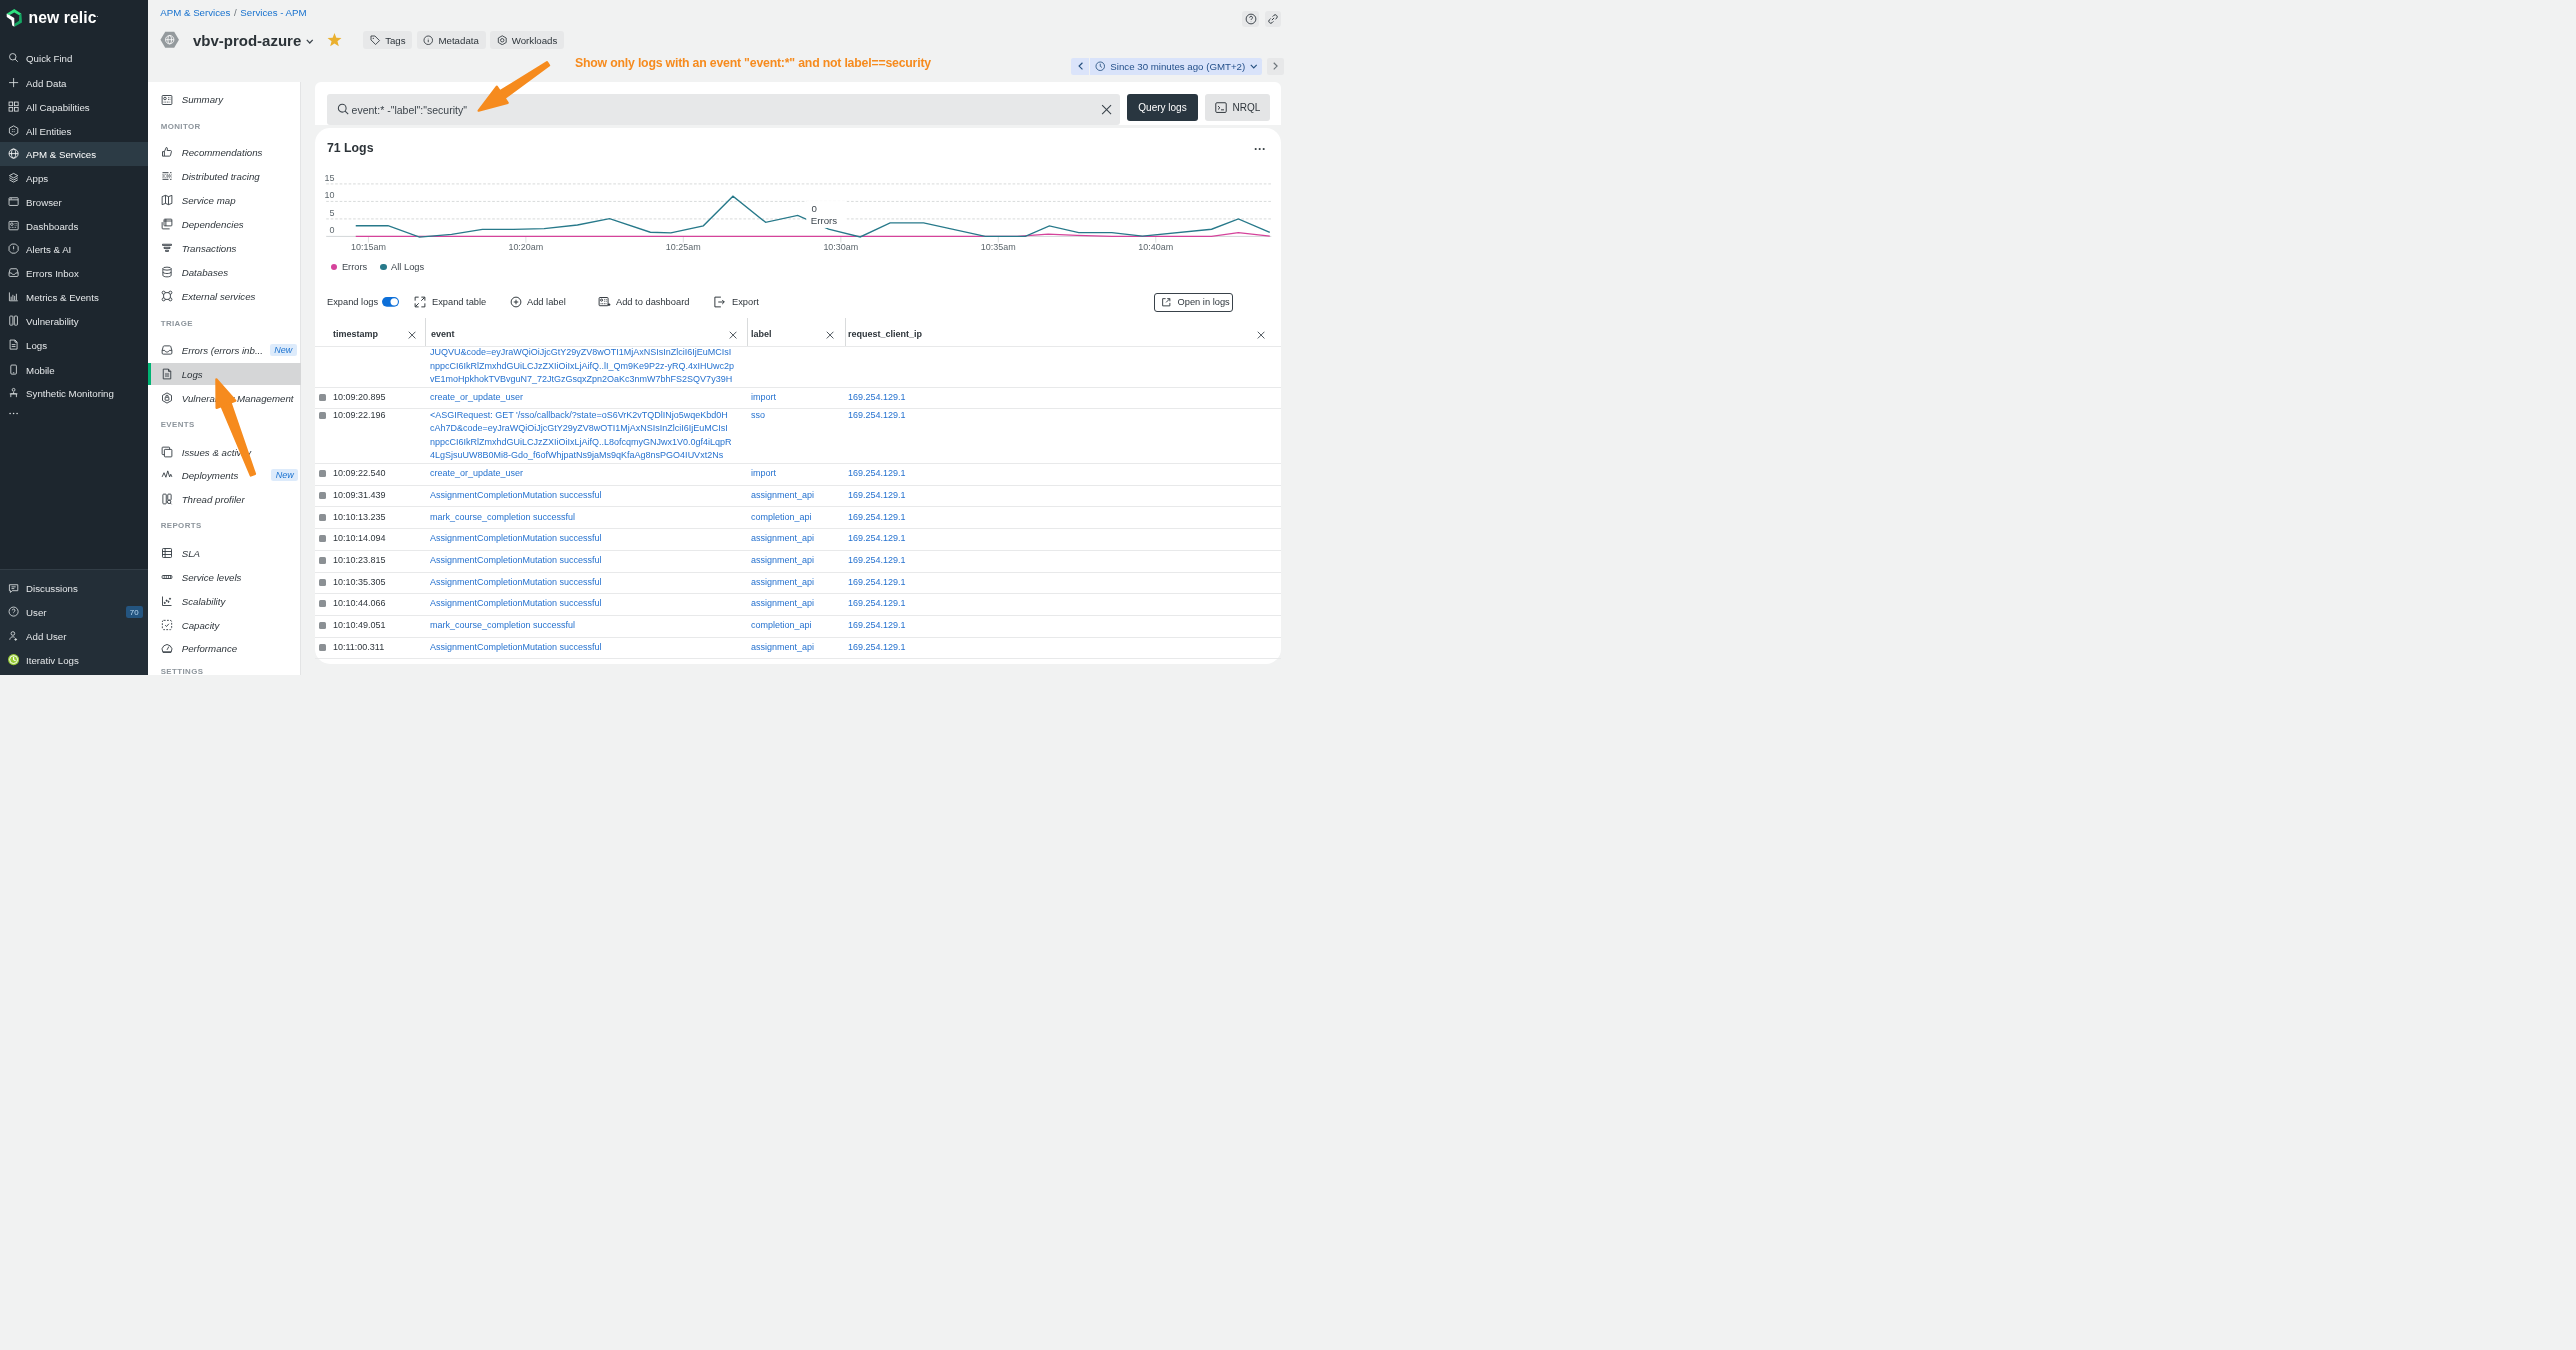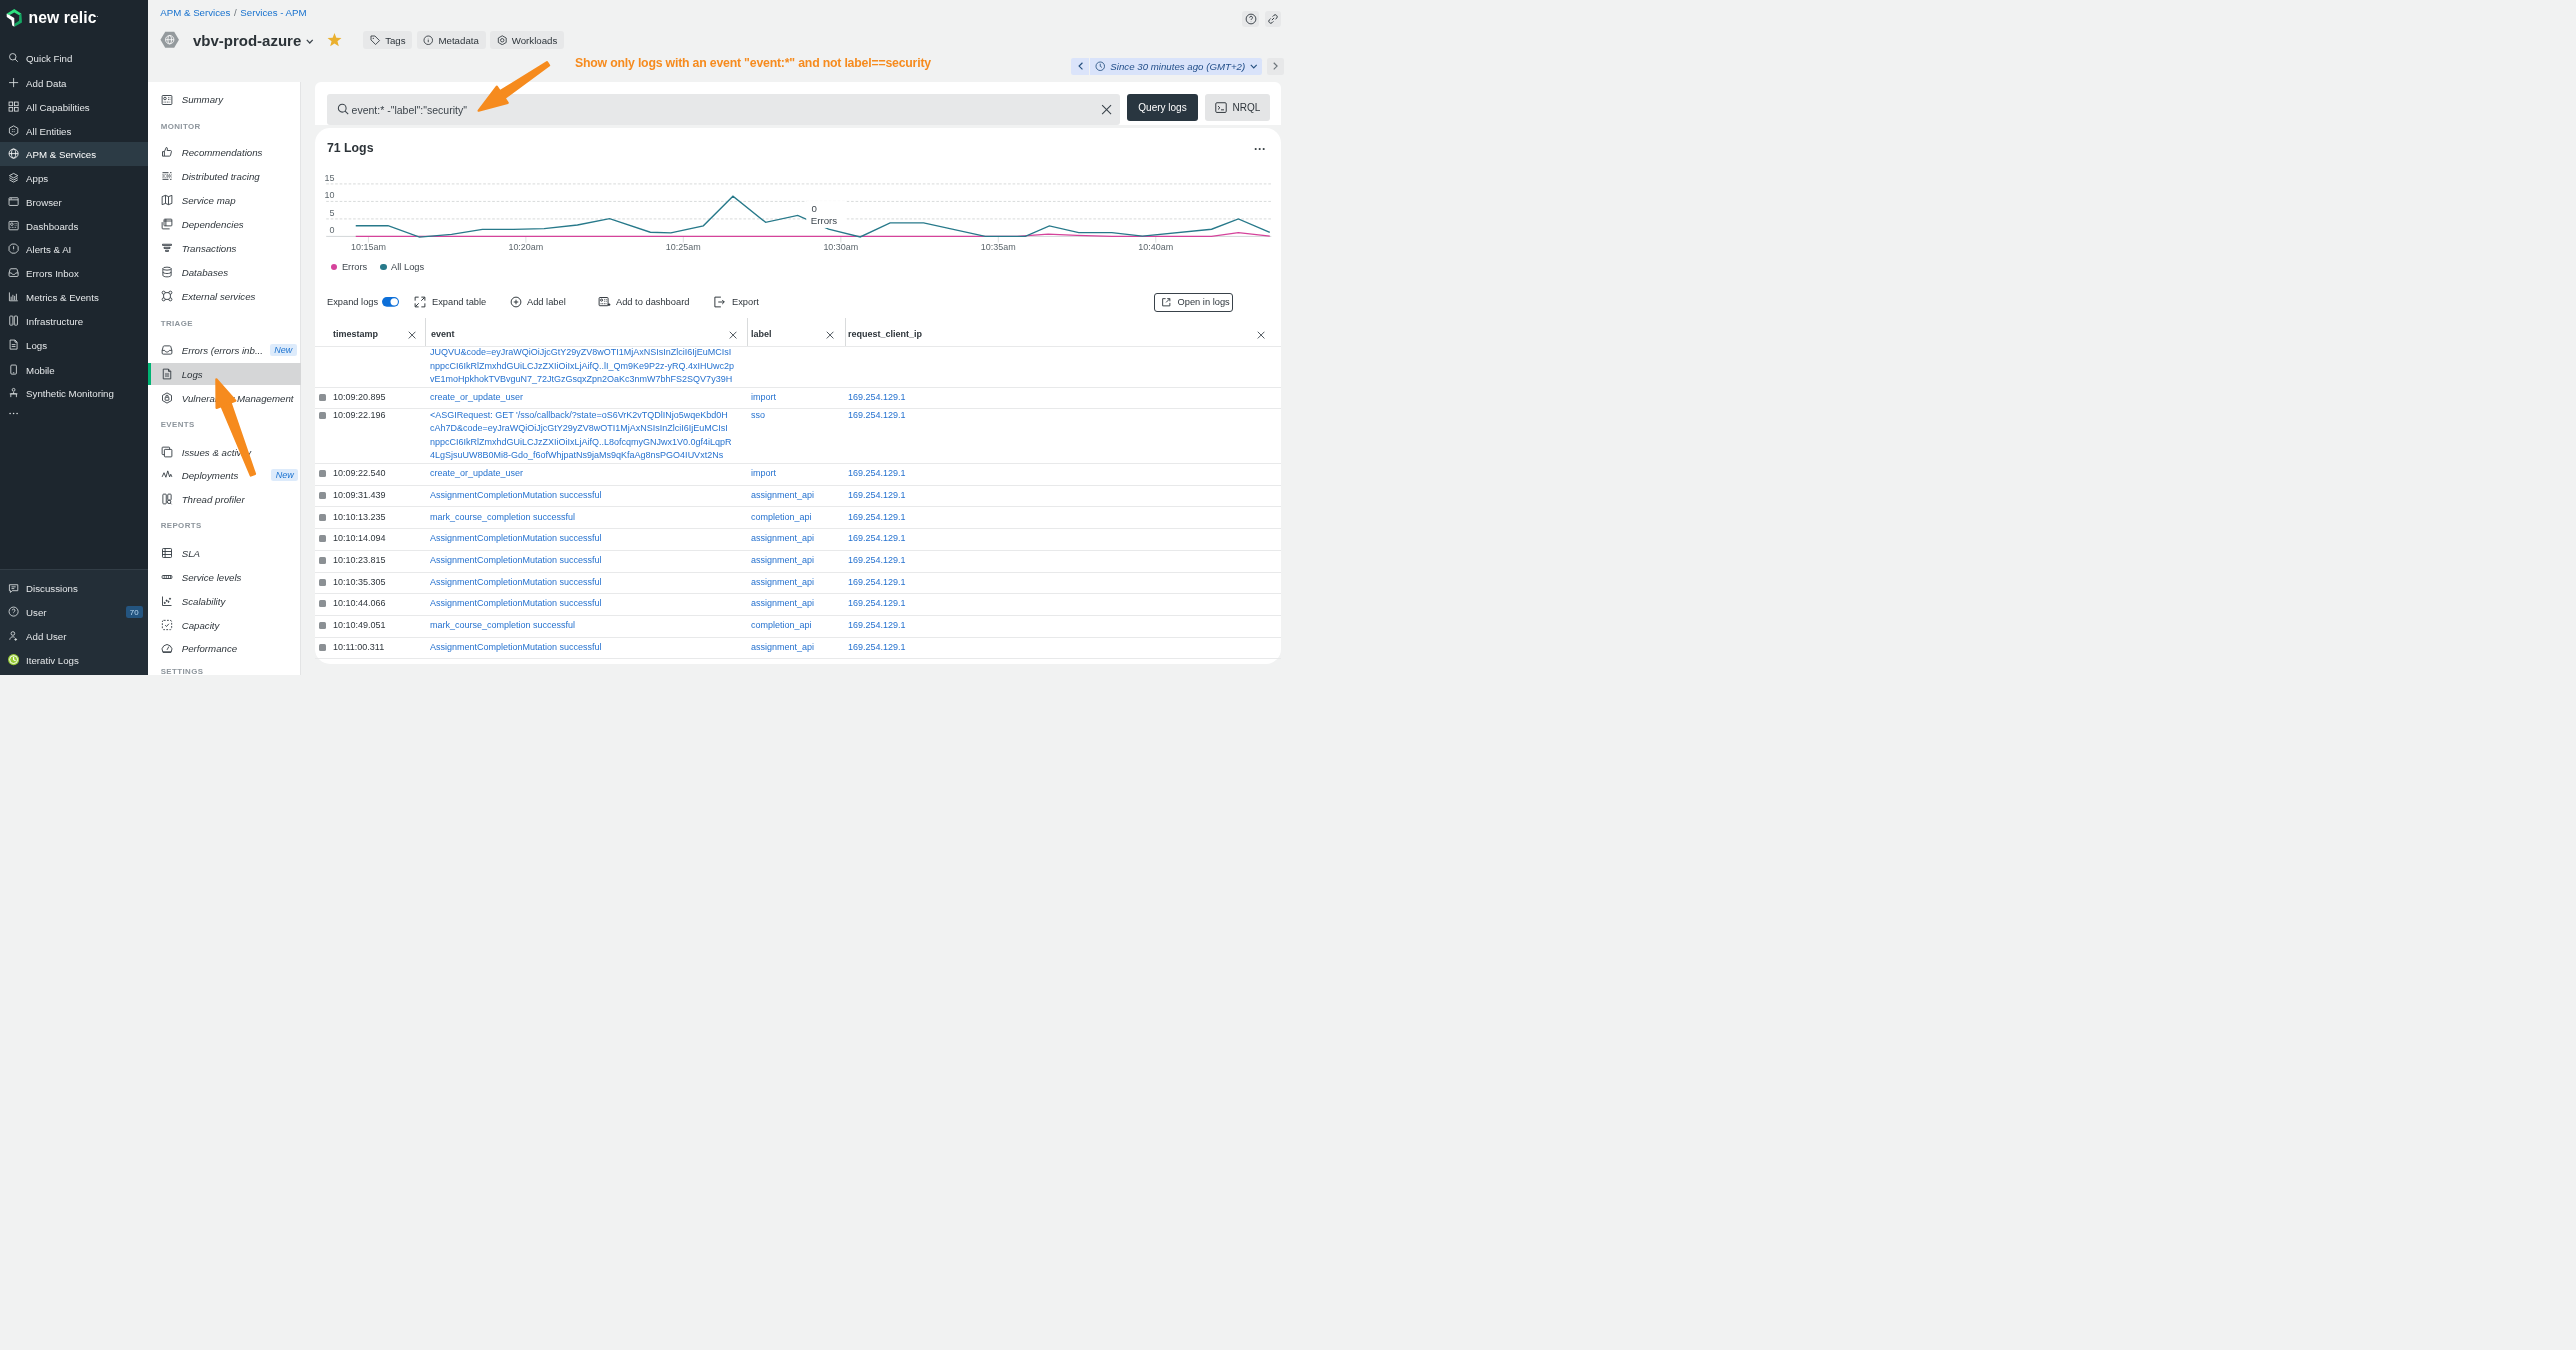--- a/index.html
+++ b/index.html
@@ -25,21 +25,21 @@
 #title-row { position:absolute; left:12px; top:25px; height:30px; display:flex; align-items:center; }
 #title { font-size:15px; font-weight:700; color:#2c3338; margin-left:13.5px; }
 .hbtn { height:18px; background:#e7e8e9; border-radius:3px; display:inline-flex; align-items:center; font-size:9.7px; color:#2e353b; padding:0 6.7px; margin-right:4.5px; }
 .hbtn svg { margin-right:4.5px; }
 #hdr-icons { position:absolute; right:6.7px; top:10.5px; display:flex; gap:6px; }
 .sqbtn { width:16.5px; height:16.5px; background:#e7e8e9; border-radius:3px; display:flex; align-items:center; justify-content:center; }
 #annotation { position:absolute; left:427px; top:56px; font-size:12.3px; letter-spacing:-0.2px; font-weight:700; color:#f68b1e; white-space:nowrap; }
 
 #timepicker { position:absolute; right:4.1px; top:58px; height:17px; display:flex; }
 #tp-left { width:18px; height:17px; background:#dbe4fa; border-radius:2.2px 0 0 2.2px; display:flex; align-items:center; justify-content:center; margin-right:0.7px; }
-#tp-main { height:17px; background:#d9e3fa; border-radius:0 2.2px 2.2px 0; display:flex; align-items:center; font-size:9.7px; color:#24508a; padding:0 4.5px;font-style:italic; }
+#tp-main { height:17px; background:#d9e3fa; border-radius:0 2.2px 2.2px 0; display:flex; align-items:center; font-size:9.7px; color:#24508a; padding:0 4.5px; }
 #tp-right { width:17px; height:17px; background:#e7e8e9; border-radius:2.2px; display:flex; align-items:center; justify-content:center; margin-left:4.5px; }
 
 
 #subnav { position:absolute; left:148px; top:82px; width:153px; height:593px; background:#fff; border-right:0.7px solid #e3e4e5; z-index:4; }
 .sn-item { position:absolute; left:0; width:153px; height:22.4px; display:flex; align-items:center; font-size:9.7px; color:#2e353b; }
 .sn-item svg { margin-left:12.7px; flex:0 0 auto; }
 .sn-item span { margin-left:9px; white-space:nowrap;font-style:italic; }
 .sn-head { position:absolute; left:12.7px; font-size:7.9px; font-weight:700; letter-spacing:0.4px; color:#8d959c; }
 .sn-new { position:absolute; font-size:9px; color:#1c73d0; background:#ddebfb; border-radius:2.2px; padding:0.7px 4.5px 1.5px; }
 .sn-active { position:absolute; left:0; width:153px; height:22.4px; background:#d5d6d7; }
@@ -230,21 +230,21 @@
         <path d="M4.5 13V8M7 13V5.5M9.5 13V7M12 13V4"></path>
       </svg>
       <span>Metrics &amp; Events</span>
     </div>
   <div class="nav-item" style="top:309px">
       <svg width="12.7" height="12.7" viewBox="0 0 16 16" fill="none" stroke="#dfe3e5" stroke-width="1.2">
         <rect x="2.5" y="1.5" width="4.5" height="13" rx="1"></rect>
         <rect x="9" y="1.5" width="4.5" height="13" rx="1"></rect>
         <path d="M4.7 11.5v.3M11.2 11.5v.3"></path>
       </svg>
-      <span>Infrastructure</span>
+      <span>Vulnerability</span>
     </div>
   <div class="nav-item" style="top:333px">
       <svg width="12.7" height="12.7" viewBox="0 0 16 16" fill="none" stroke="#dfe3e5" stroke-width="1.2">
         <path d="M3 1.5h7l3 3V14.5H3z"></path>
         <path d="M10 1.5v3h3"></path>
         <path d="M5.3 8h5.4M5.3 10.7h5.4"></path>
       </svg>
       <span>Logs</span>
     </div>
   <div class="nav-item" style="top:358px">

